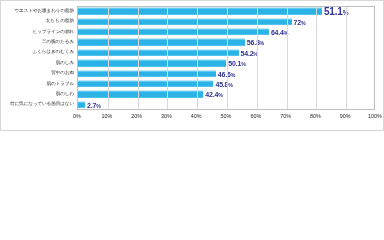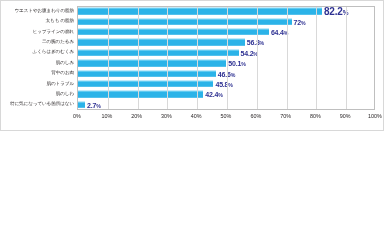--- a/index.html
+++ b/index.html
@@ -126,21 +126,21 @@
 </head>
 <body>
 
 <div id="chart-card">
 
   <div id="chart-body">
       <div class="bar-row top">
         <div class="cat-label">ウエストやお腹まわりの脂肪</div>
         <div class="track">
           <div class="bar" style="width: 244.956px; background: rgb(43, 179, 232);"></div>
-          <span class="value-label" style="left: 246.956px; color: rgb(46, 49, 146);"><span>82.2</span><span class="pct-sign">%</span></span>
+          <span class="value-label" style="left: 246.956px; color: rgb(46, 49, 146);"><span>51.1</span><span class="pct-sign">%</span></span>
         </div>
       </div>
       <div class="bar-row">
         <div class="cat-label">太もも の脂肪</div>
         <div class="track">
           <div class="bar" style="width: 214.56px; background: rgb(43, 179, 232);"></div>
           <span class="value-label" style="left: 216.56px; color: rgb(46, 49, 146);"><span>72</span><span class="pct-sign">%</span></span>
         </div>
       </div>
       <div class="bar-row">

